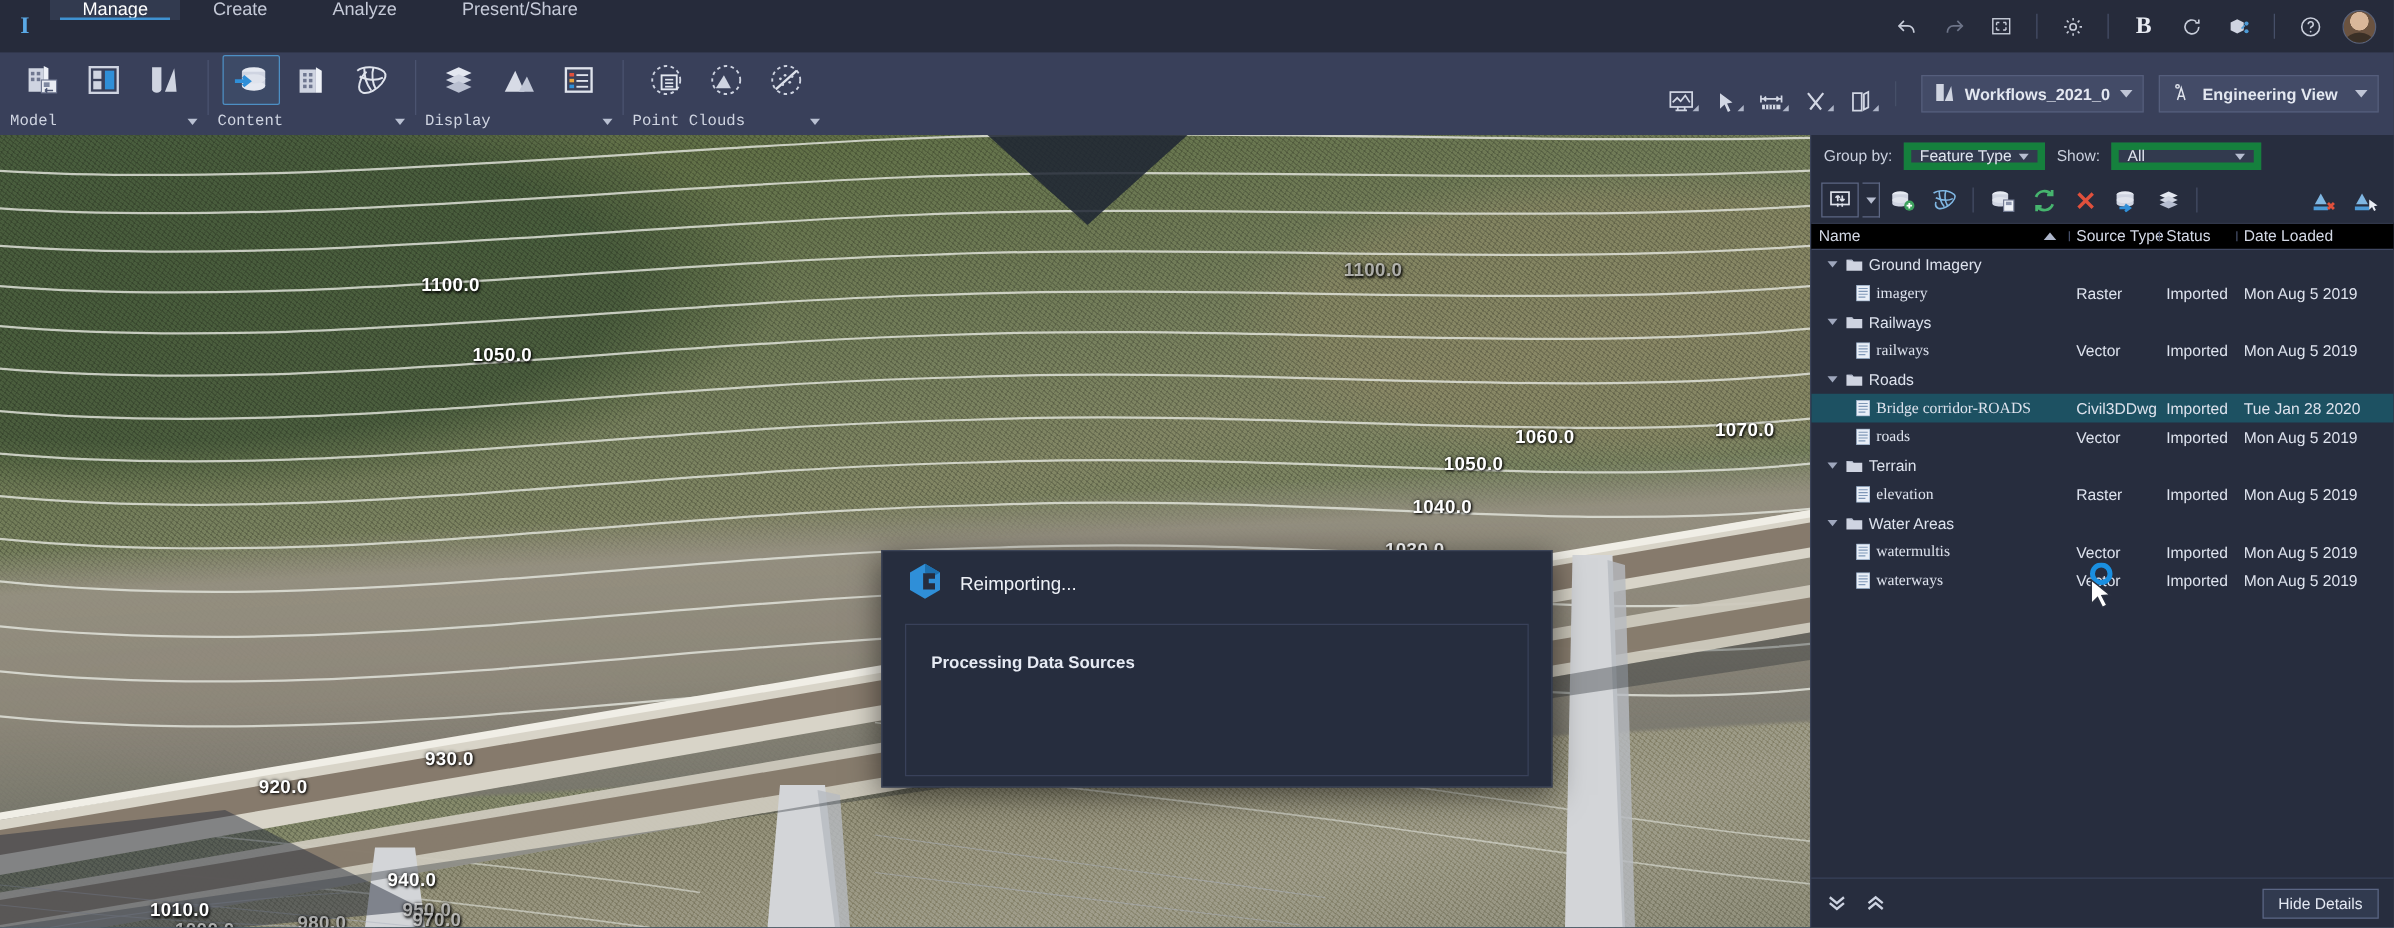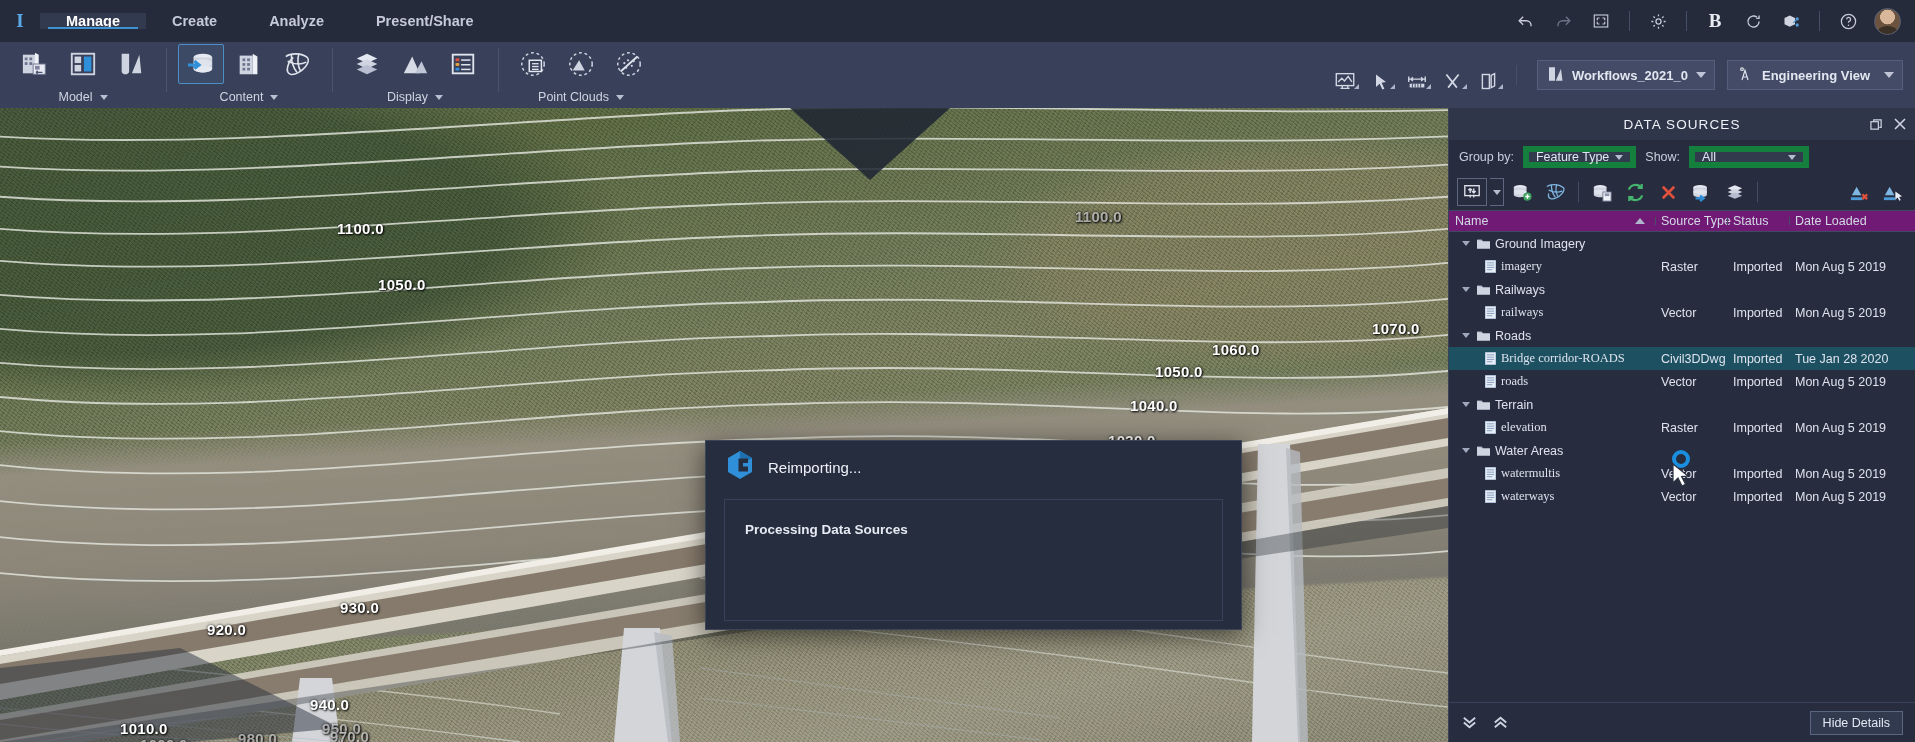--- a/index.html
+++ b/index.html
@@ -18,21 +18,21 @@
   .titlebar {
     position: absolute; left: 0; top: 0; width: 1915px; height: 42px;
     background: #262b3b;
     display: flex; align-items: stretch;
   }
   .app-logo {
     width: 40px; display: flex; align-items: center; justify-content: center;
     color: #5aa9e6; font-size: 19px; font-weight: bold;
     font-family: "Liberation Serif", serif;
   }
-  .tabs { display: flex; align-items: center; font-weight: bold; }
+  .tabs { display: flex; align-items: flex-start; }
   .tab {
     padding: 0 26px; display: flex; align-items: center; justify-content: center;
     font-size: 14.5px; color: #c5cad8; cursor: pointer; position: relative;
   }
   .tab.active { background: #323a4f; color: #ffffff; }
   .tab.active::after {
     content: ""; position: absolute; left: 8px; right: 8px; bottom: 0;
     height: 2px; background: #3f92d2;
   }
   .titlebar-right {
@@ -66,22 +66,22 @@
   .rgroup + .rgroup::before {
     content: ""; position: absolute; left: 0; top: 6px; bottom: 16px; width: 1px; background: #4b5370;
   }
   .ricons { display: flex; align-items: center; height: 44px; gap: 2px; padding: 0 4px;}
   .ricon {
     width: 46px; height: 40px; display: flex; align-items: center; justify-content: center;
     cursor: pointer; border: 1px solid transparent; border-radius: 2px;
   }
   .ricon.selected { border-color: #4d8fc4; background: #3d4a66; }
   .rlabel {
-    height: 22px; display: flex; align-items: center; justify-content: center;
-    font-size: 12.5px; color: #cfd4e1; gap: 7px;
+    height: 22px; display: flex; align-items: center; justify-content: space-between;
+    font-size: 12.5px; color: #cfd4e1; gap: 7px; font-family: Liberation Mono, monospace;
   }
   .caret-sm {
     width: 0; height: 0; border-left: 4px solid transparent; border-right: 4px solid transparent;
     border-top: 5px solid #b9c0d2; cursor: pointer;
   }
   .ribbon-right {
     margin-left: auto; display: flex; align-items: center; gap: 2px; padding-right: 12px; font-weight: bold;
   }
   .vicon {
     width: 34px; height: 34px; display: flex; align-items: flex-end; justify-content: center;
@@ -198,21 +198,21 @@
     cursor: pointer; border: 1px solid transparent;
   }
   .pt.framed { border-color: #5d6784; }
   .pt-caret {
     width: 14px; height: 28px; display: flex; align-items: center; justify-content: center;
     border: 1px solid #5d6784; border-left: none; cursor: pointer;
   }
   .pt-sep { width: 1px; height: 20px; background: #454d66; margin: 0 5px; }
 
   .cols {
-    height: 22px; background: #701a75; border-top: 1px solid #404862; border-bottom: 1px solid #404862;
+    height: 22px; background: #000000; border-top: 1px solid #404862; border-bottom: 1px solid #404862;
     display: flex; align-items: center; font-size: 12.5px; color: #d4d9e6;
   }
   .col { padding: 0 6px; position: relative; cursor: pointer; white-space: nowrap; }
   .col + .col::before { content:""; position:absolute; left:0; top:3px; bottom:3px; width:1px; background:#464f69; }
   .col.c-name { width: 206px; display: flex; align-items: center; }
   .col.c-type { width: 72px; }
   .col.c-status { width: 62px; }
   .col.c-date { flex: 1; }
   .sort-arrow {
     margin-left: auto; margin-right: 4px; width: 0; height: 0;
@@ -605,21 +605,21 @@
         <path d="M700 560 C 820 576, 940 594, 1060 610"></path>
         <path d="M700 590 C 820 604, 930 618, 1040 632"></path>
       </g>
       <path d="M0 560 L180 540 L340 620 L190 634 L0 634 Z" fill="#2b3240" opacity=".5"></path>
     </svg>
 
     <div id="elev-layer">
         <div class="elev" style="left: 337px; top: 112px;">1100.0</div>
         <div class="elev" style="left: 378px; top: 168px;">1050.0</div>
         <div class="elev faded" style="left: 1075px; top: 100px;">1100.0</div>
-        <div class="elev" style="left: 1372px; top: 212px;">1070.0</div>
+        <div class="elev" style="left: 1372px; top: 228px;">1070.0</div>
         <div class="elev" style="left: 1212px; top: 233px;">1060.0</div>
         <div class="elev" style="left: 1155px; top: 255px;">1050.0</div>
         <div class="elev" style="left: 1130px; top: 289px;">1040.0</div>
         <div class="elev" style="left: 1108px; top: 324px;">1030.0</div>
         <div class="elev" style="left: 1080px; top: 352px;">1020.0</div>
         <div class="elev" style="left: 1072px; top: 386px;">1010.0</div>
         <div class="elev" style="left: 1045px; top: 414px;">1000.0</div>
         <div class="elev" style="left: 340px; top: 491px;">930.0</div>
         <div class="elev" style="left: 207px; top: 513px;">920.0</div>
         <div class="elev" style="left: 310px; top: 588px;">940.0</div>
@@ -642,36 +642,20 @@
       </span>
       <span class="dlg-title">Reimporting...</span>
     </div>
     <div class="dlg-body">
       <div class="dlg-sub">Processing Data Sources</div>
     </div>
   </div>
 
   <div class="panel">
 
-    <div class="panel-title">
-      <span class="ptxt">DATA SOURCES</span>
-      <span class="pbtns">
-        <span class="pbtn">
-          <svg width="13" height="13" viewBox="0 0 14 14" fill="none" stroke="currentColor" stroke-width="1.3">
-              <rect x="1" y="4" width="8" height="8"></rect>
-              <path d="M4 4V2h8v8h-2"></path>
-            </svg>
-        </span>
-        <span class="pbtn">
-          <svg width="14" height="14" viewBox="0 0 14 14" fill="none" stroke="currentColor" stroke-width="1.6">
-              <path d="M2 2l10 10M12 2L2 12"></path>
-            </svg>
-        </span>
-      </span>
-    </div>
 
     <div class="filterbar">
       <span>Group by:</span>
       <span class="fcombo">
         <span>Feature Type</span>
         <span class="fcaret"></span>
       </span>
       <span>Show:</span>
       <span class="fcombo wide">
         <span>All</span>

